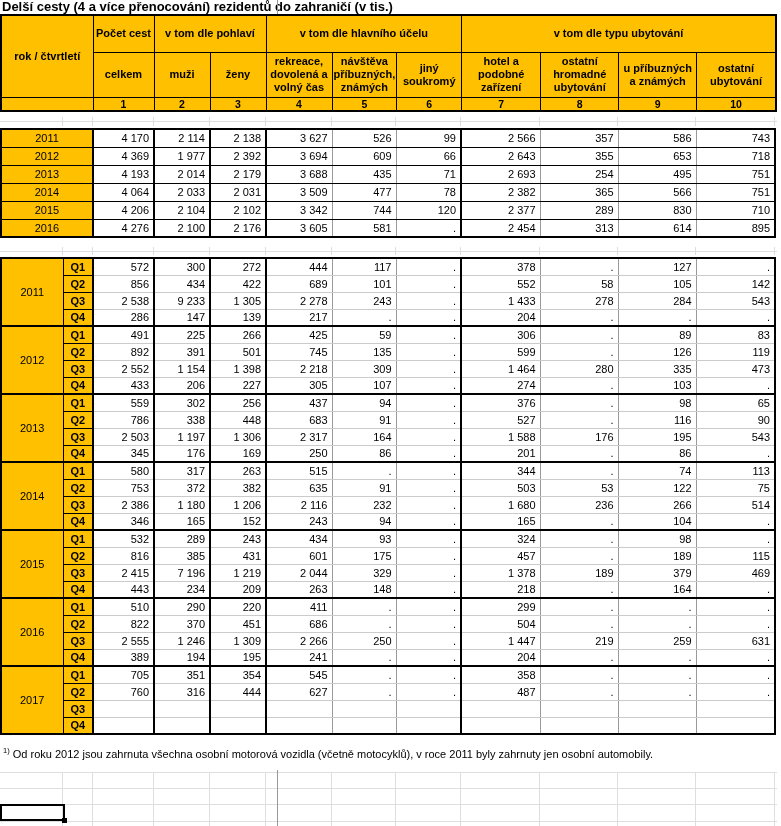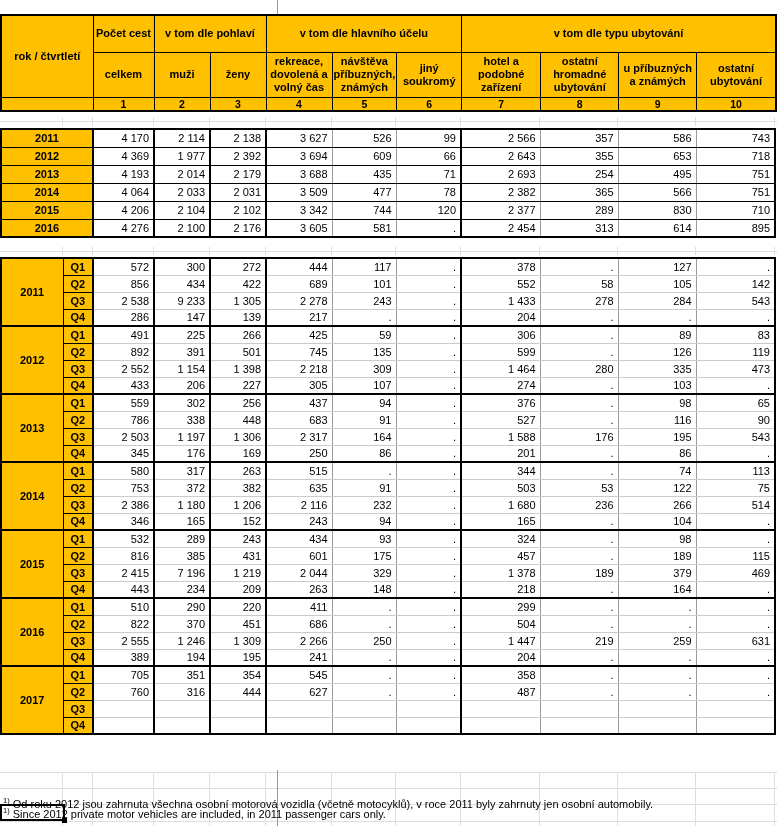--- a/index.html
+++ b/index.html
@@ -20,41 +20,42 @@
   .arow{height:18px;}
   .quarterly{top:257px;}
   .qrow{height:17px;}
   tbody.qgroup{border-top:2px solid #000;border-bottom:2px solid #000;}
 
   .num{background:#fff;border-bottom:1px solid #000;font-size:11px;font-weight:normal;
        text-align:right;padding:0 4px 0 0;vertical-align:middle;}
   .qnum{background:#fff;border-bottom:1px solid #cbcbcb;font-size:11px;font-weight:normal;
         text-align:right;padding:0 4px 0 0;vertical-align:middle;}
   .ycell{background:var(--hdr,#FFC000);border-bottom:1px solid #000;border-right:2px solid #000;
-         font-size:11px;font-weight:bold;text-align:center;vertical-align:middle;}
+         font-size:11px;font-weight:normal;text-align:center;vertical-align:middle;}
   .yq{border-right:1px solid #000;}
   .qcell{background:var(--hdr,#FFC000);border-bottom:1px solid #000;border-right:2px solid #000;
          font-size:11px;font-weight:bold;text-align:center;vertical-align:middle;}
   .vt{border-right:2px solid #000;}
   .vn{border-right:1px solid #9a9a9a;}
 
   .vline{position:absolute;width:1px;background:#dedede;}
   .hline{position:absolute;left:0;width:777px;height:1px;background:#dedede;}
   .pb{position:absolute;left:277px;width:1px;background:#999;}
 
   .fn{position:absolute;left:3px;font-size:11px;white-space:nowrap;}
   .fn sup{font-size:7.5px;}
   .selbox{position:absolute;left:0;top:804px;width:65px;height:17px;border:2px solid #000;}
   .fillhandle{position:absolute;left:62px;top:818px;width:5px;height:5px;background:#000;}
 </style>
 </head>
 <body>
 
 <div class="canvas">
 
+  <div class="title">Delší cesty (4 a více přenocování) rezidentů do zahraničí (v tis.)</div>
 
   <div>
       <div class="vline" style="left: 62px; top: 117px; height: 9px;"></div>
       <div class="vline" style="left: 92px; top: 117px; height: 9px;"></div>
       <div class="vline" style="left: 153px; top: 117px; height: 9px;"></div>
       <div class="vline" style="left: 209px; top: 117px; height: 9px;"></div>
       <div class="vline" style="left: 265px; top: 117px; height: 9px;"></div>
       <div class="vline" style="left: 331px; top: 117px; height: 9px;"></div>
       <div class="vline" style="left: 395px; top: 117px; height: 9px;"></div>
       <div class="vline" style="left: 460px; top: 117px; height: 9px;"></div>
@@ -641,16 +642,15 @@
           <td class="qnum vn"></td>
           <td class="qnum vn"></td>
           <td class="qnum vn"></td>
           <td class="qnum "></td>
         </tr>
       </tbody>
     </table>
 
   <div class="selbox"></div>
   <div class="fillhandle"></div>
-  <div class="fn" style="top:796px;text-align:right;"><sup>1)</sup> <span>Od roku 2012 jsou zahrnuta všechna osobní motorová vozidla (včetně motocyklů), v roce 2011 byly zahrnuty jen osobní automobily.</span></div>
-  <div class="fn" style="top:806px;"><sup>1)</sup> <span>Since 2012 private motor vehicles are included, in 2011 passenger cars only.</span></div>
+  <div class="fn" style="top:746px;text-align:right;"><sup>1)</sup> <span>Od roku 2012 jsou zahrnuta všechna osobní motorová vozidla (včetně motocyklů), v roce 2011 byly zahrnuty jen osobní automobily.</span></div>
 
 </div>
 
 </body></html>

